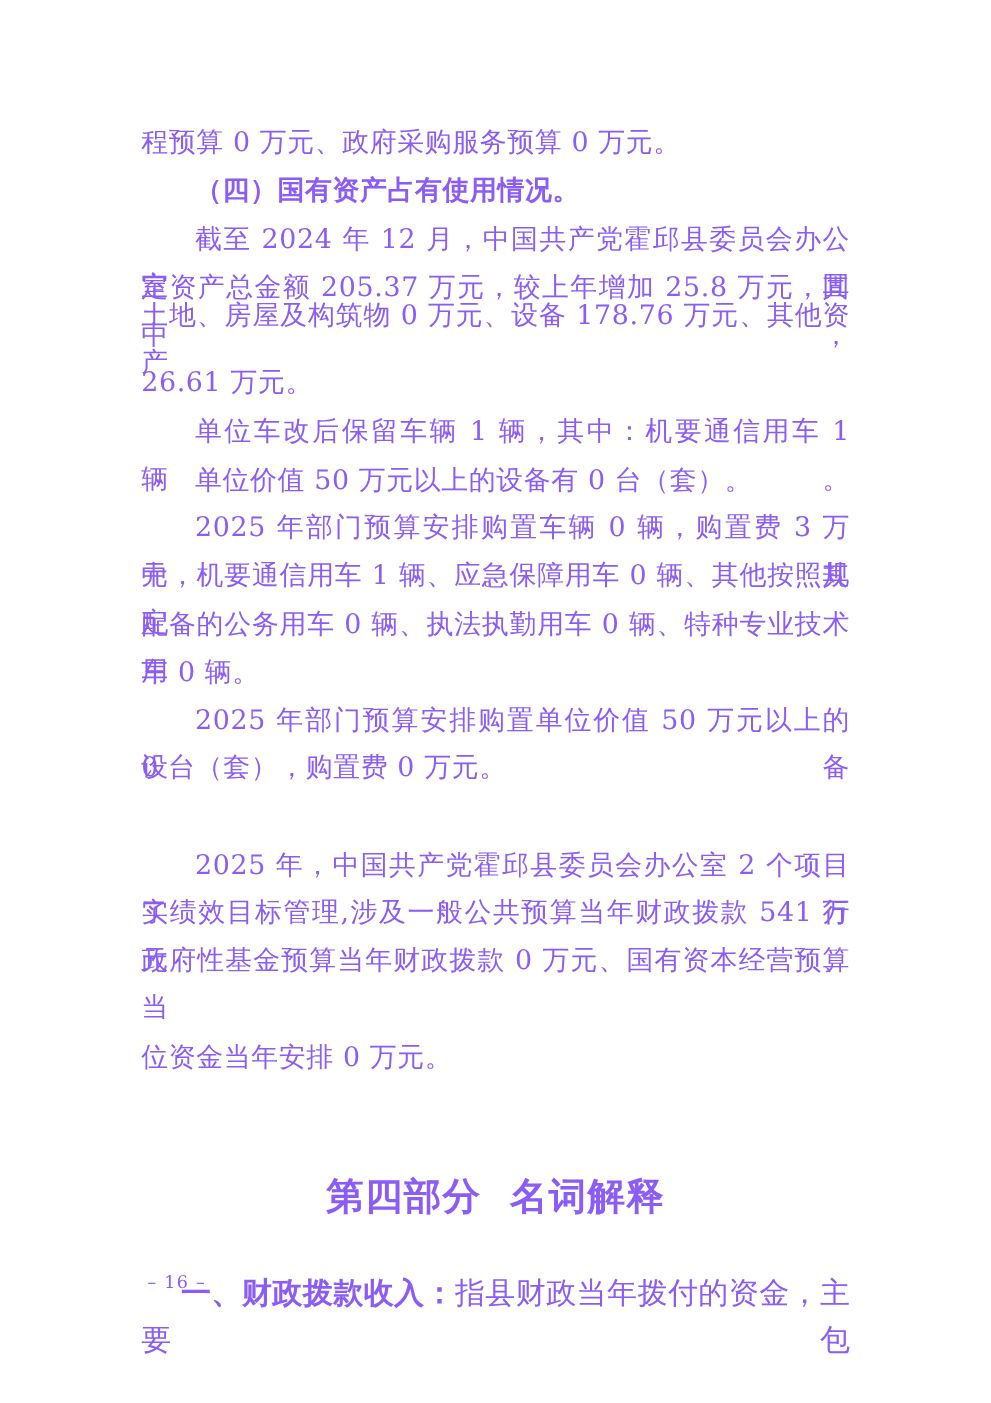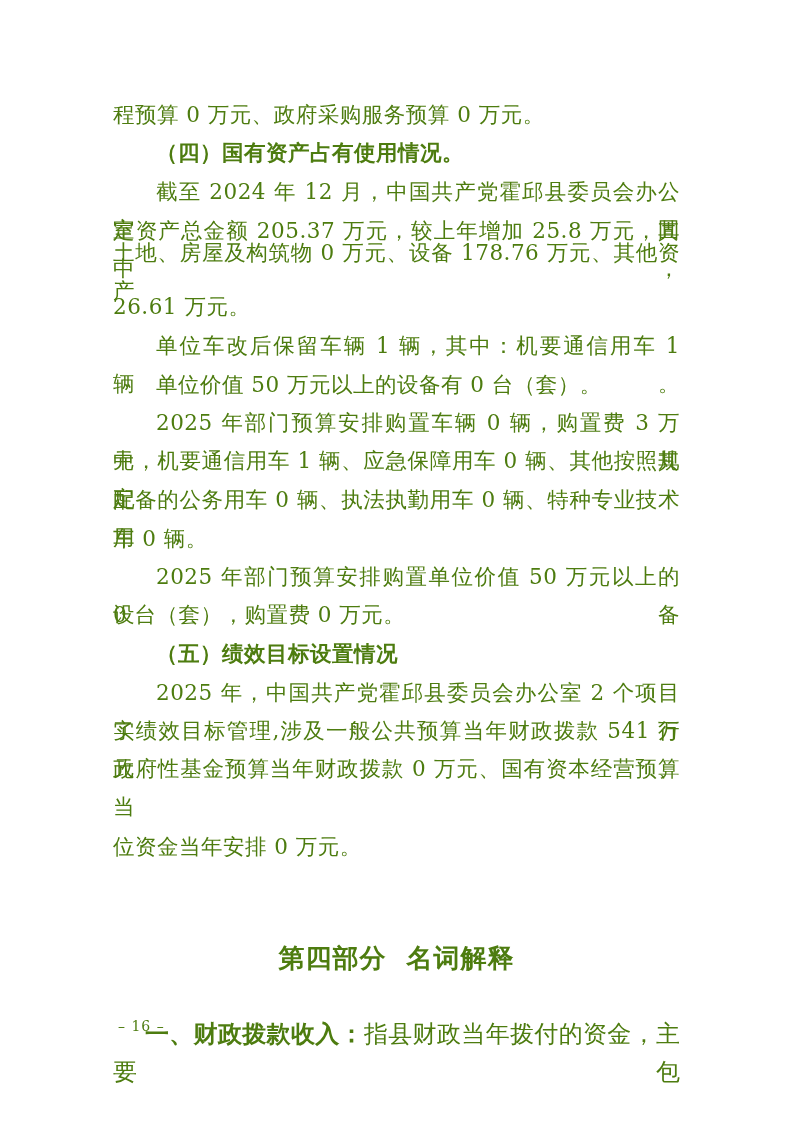--- a/index.html
+++ b/index.html
@@ -7,21 +7,21 @@
     padding: 0;
     background: #ffffff;
   }
   .page {
     position: relative;
     width: 793px;
     height: 1122px;
     background: #ffffff;
     overflow: hidden;
     font-family: "DejaVu Serif", "Liberation Serif", serif;
-    color: #4d7c0f;
+    color: #8b5cf6;
   }
   .ln {
     position: absolute;
     left: 113px;
     width: 567px;
     height: 38px;
     line-height: 38px;
     font-size: 21.5px;
     white-space: pre-wrap;
     letter-spacing: 0.5px;
@@ -36,21 +36,21 @@
     font-family: "DejaVu Sans", "Liberation Sans", sans-serif;
     font-weight: bold;
   }
   .section-heading {
     position: absolute;
     left: 113px;
     width: 567px;
     top: 938px;
     height: 40px;
     line-height: 40px;
-    font-size: 26px;
+    font-size: 30px;
     text-align: center;
     white-space: pre-wrap;
     letter-spacing: 1px;
   }
   .term-line {
     position: absolute;
     left: 113px;
     width: 567px;
     top: 977px;
     height: 38px;
@@ -83,21 +83,20 @@
   <div class="ln just" style="top:234px">土地、房屋及构筑物 0 万元、设备 178.76 万元、其他资产</div>
   <div class="ln" style="top:288px">26.61 万元。</div>
   <div class="ln indent just" style="top:327px">单位车改后保留车辆 1 辆，其中：机要通信用车 1 辆。</div>
   <div class="ln indent" style="top:366px">单位价值 50 万元以上的设备有 0 台（套）。</div>
   <div class="ln indent just" style="top:404px">2025 年部门预算安排购置车辆 0 辆，购置费 3 万元。其</div>
   <div class="ln just" style="top:442px">中，机要通信用车 1 辆、应急保障用车 0 辆、其他按照规定</div>
   <div class="ln just" style="top:481px">配备的公务用车 0 辆、执法执勤用车 0 辆、特种专业技术用</div>
   <div class="ln" style="top:520px">车 0 辆。</div>
   <div class="ln indent just" style="top:558px">2025 年部门预算安排购置单位价值 50 万元以上的设备</div>
   <div class="ln" style="top:596px">0 台（套），购置费 0 万元。</div>
-  <div class="ln indent bold-serif" style="top:635px">（五）绩效目标设置情况</div>
   <div class="ln indent just" style="top:674px">2025 年，中国共产党霍邱县委员会办公室 2 个项目实行</div>
   <div class="ln just" style="top:712px">了绩效目标管理,涉及一般公共预算当年财政拨款 541 万元、</div>
   <div class="ln just" style="top:750px">政府性基金预算当年财政拨款 0 万元、国有资本经营预算当</div>
   <div class="ln" style="top:828px">位资金当年安排 0 万元。</div>
 
   <div class="section-heading hei">第四部分  名词解释</div>
 
   <div class="term-line">
     <span class="hei">一、财政拨款收入：</span><span>指县财政当年拨付的资金，主要包</span>
   </div>

